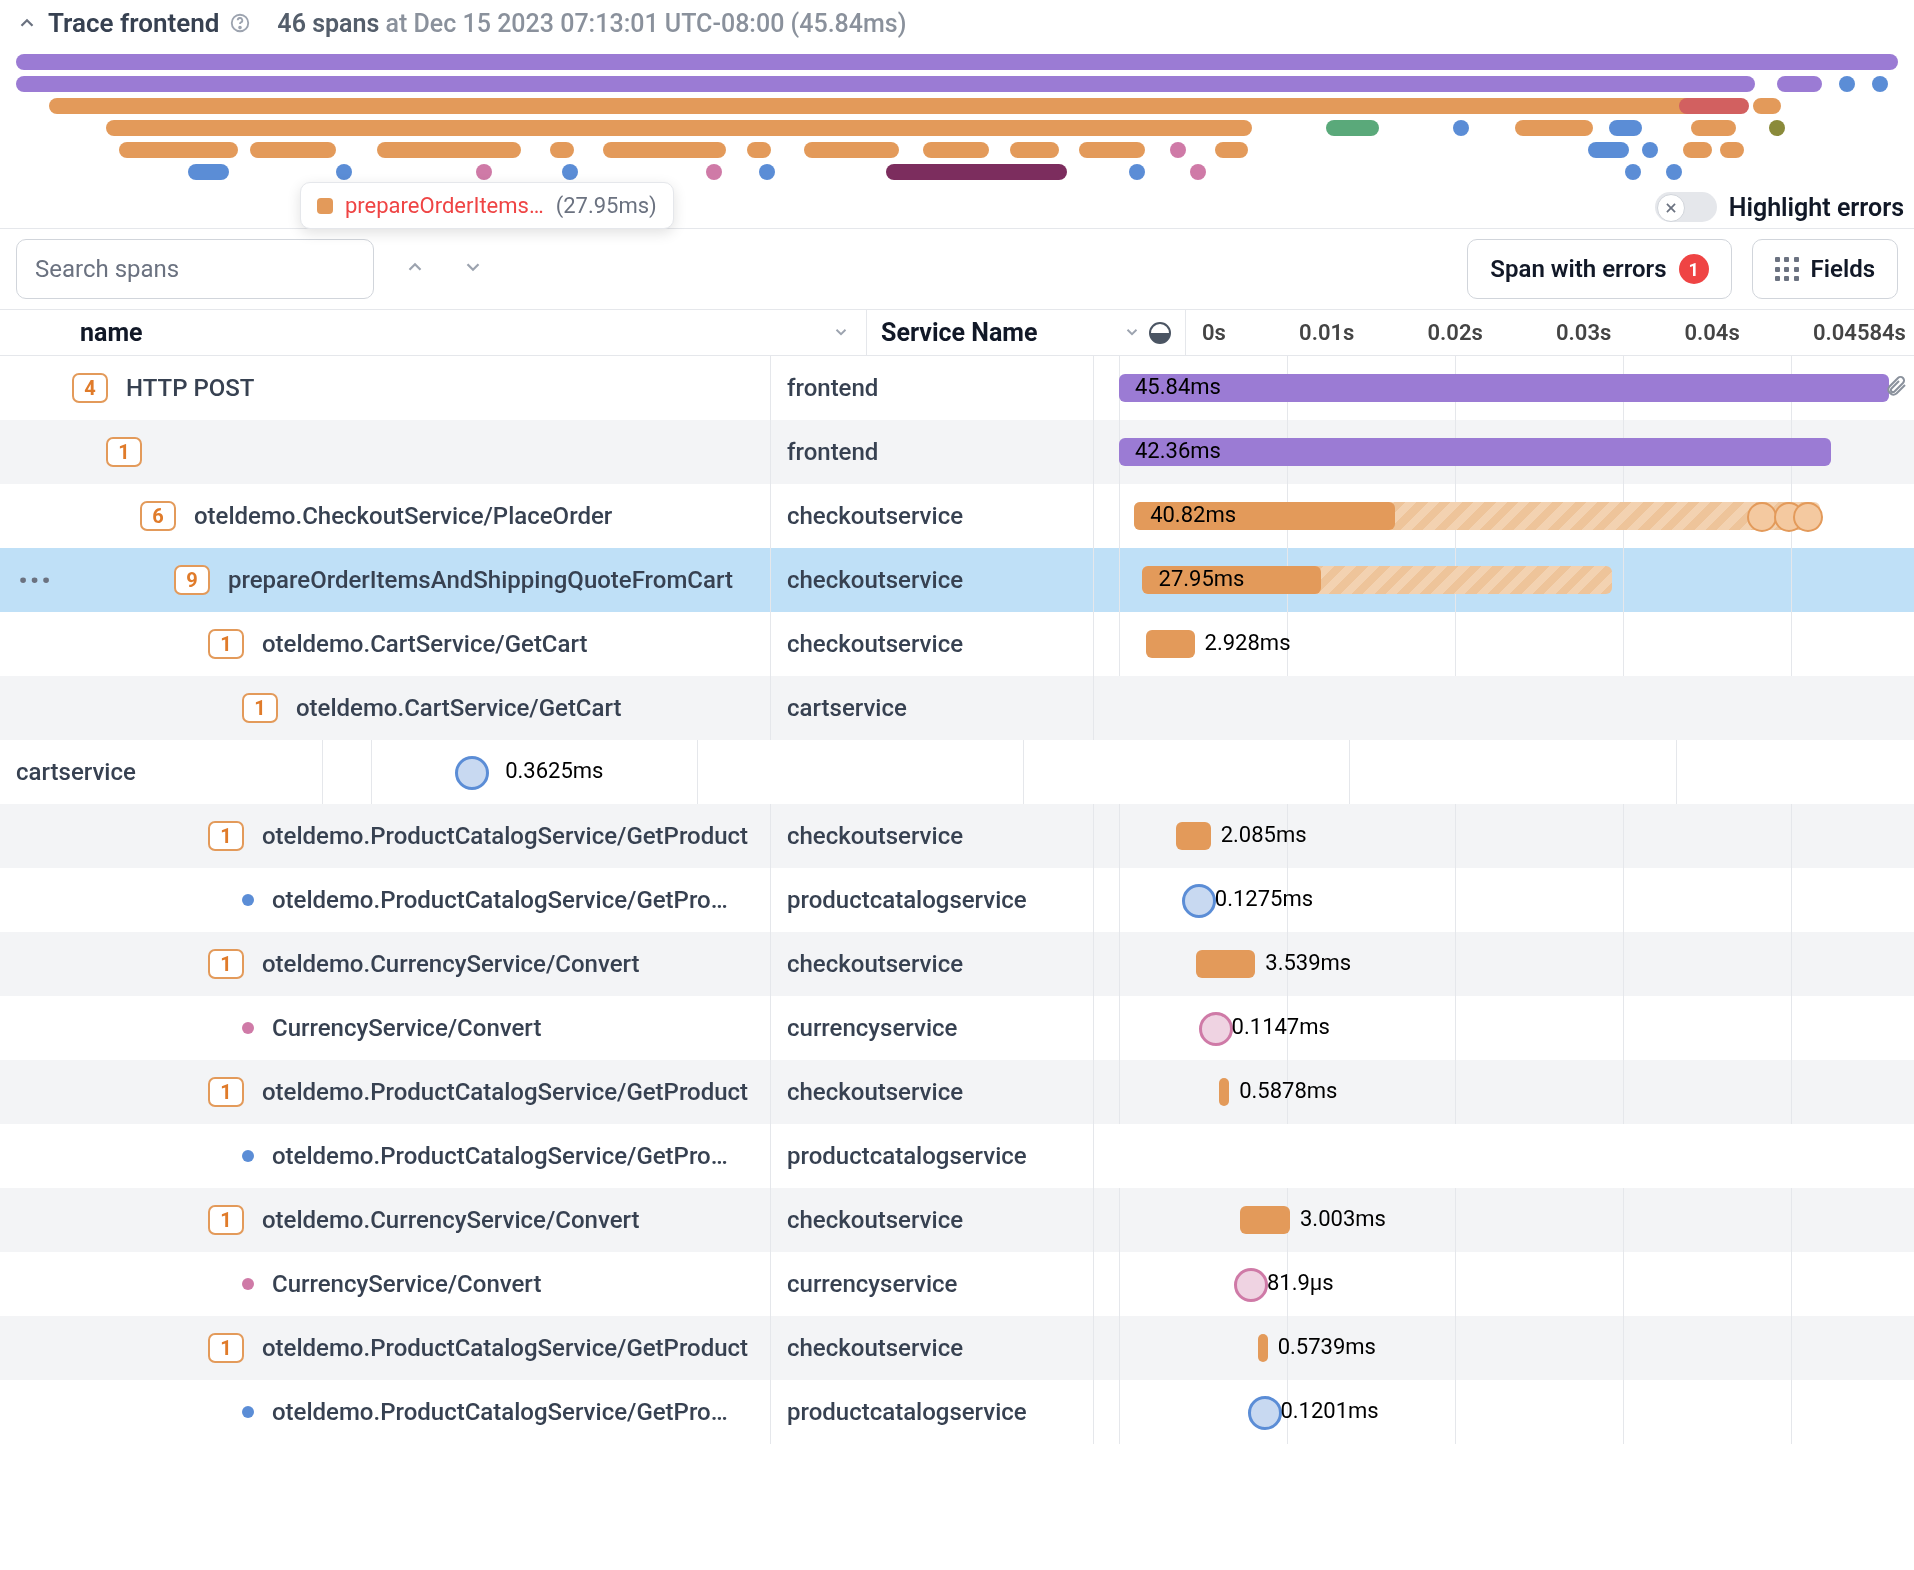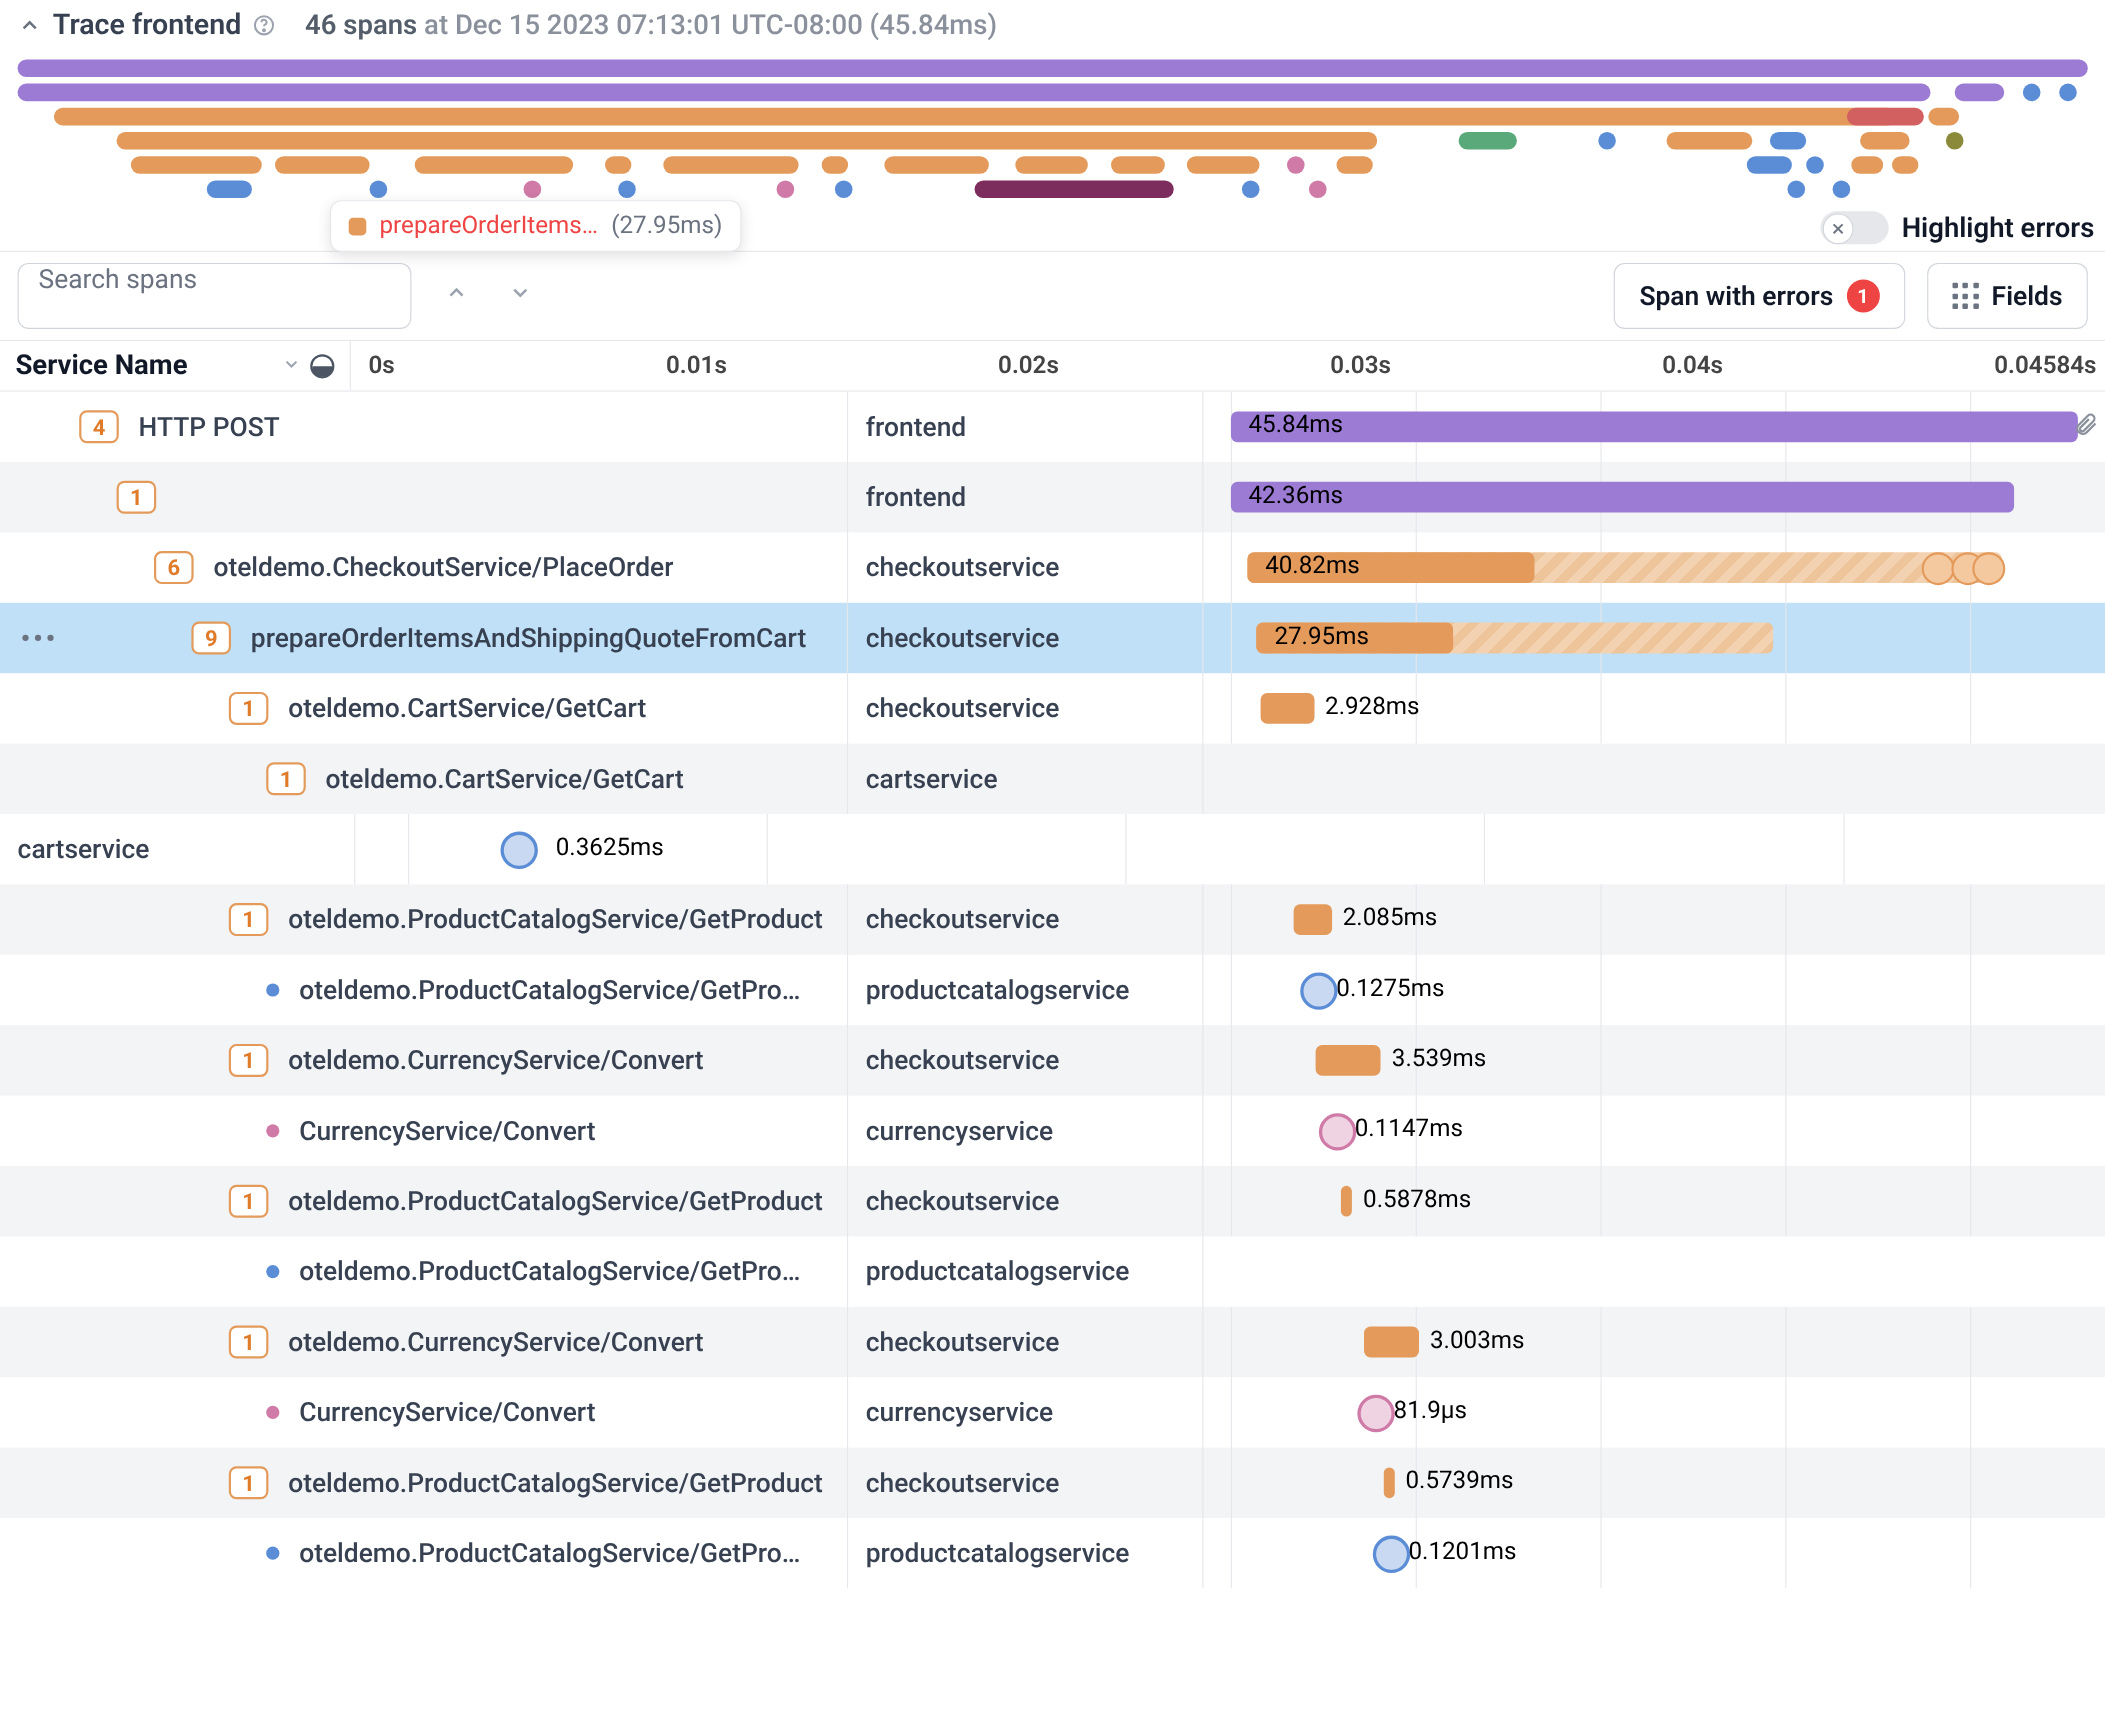--- a/index.html
+++ b/index.html
@@ -36,21 +36,21 @@
   .tooltip .sw{width:16px;height:16px;border-radius:4px;background:var(--orange)}
   .tooltip .lbl{color:#ef4444}
   .tooltip .dur{color:#6b7280}
 
   .err-toggle-row{display:flex;justify-content:flex-end;align-items:center;padding:2px 10px 6px 10px;gap:12px}
   .toggle{width:62px;height:30px;border-radius:16px;background:#e5e7eb;position:relative}
   .toggle .knob{position:absolute;left:2px;top:2px;width:26px;height:26px;border-radius:50%;background:#fff;border:1px solid #d1d5db;display:flex;align-items:center;justify-content:center;color:#6b7280;font-size:14px}
   .err-toggle-row .lab{font-weight:600;font-size:25px}
 
   .controls{display:flex;align-items:center;gap:20px;padding:10px 16px;border-top:1px solid var(--grid)}
-  .search{flex:0 0 320px;height:58px;border:1px solid #d1d5db;border-radius:10px;display:flex;padding:0 18px;color:#6b7280;font-size:24px}
+  .search{flex:0 0 320px;height:58px;border:1px solid #d1d5db;border-radius:10px;display:flex;align-items:center;padding:0 18px;color:#6b7280;font-size:24px}
   .nav-arrows{display:flex;gap:16px;color:#9ca3af}
   .nav-arrows span{font-size:26px;padding:6px 10px}
   .spacer{flex:1}
   .btn{height:58px;border:1px solid #d1d5db;border-radius:10px;display:flex;align-items:center;gap:12px;padding:0 22px;font-size:24px;font-weight:600;color:#111827;background:#fff}
   .badge{background:#ef4444;color:#fff;border-radius:50%;width:30px;height:30px;display:inline-flex;align-items:center;justify-content:center;font-size:18px;font-weight:700}
   .fields-icon{display:inline-flex;gap:3px}
   .fields-icon i{width:5px;height:5px;background:#6b7280;border-radius:1px}
   .fields-icon{flex-wrap:wrap;width:24px;height:24px;align-content:space-between;justify-content:space-between}
 
   .grid-head{display:flex;align-items:stretch;border-top:1px solid var(--grid);border-bottom:1px solid var(--grid)}
@@ -208,20 +208,26 @@
         <i></i>
         <i></i>
         <i></i>
         <i></i>
       </span>
     <span>Fields</span>
   </div>
 </div>
 
 <div class="grid-head">
+  <div class="col-name">
+    <span>name</span>
+    <span><svg width="18" height="18" viewBox="0 0 24 24" fill="none" stroke="#9ca3af" stroke-width="2.5">
+          <polyline points="6 9 12 15 18 9"></polyline>
+        </svg></span>
+  </div>
   <div class="col-svc">
     <span>Service Name</span>
     <span class="svc-right">
       <span><svg width="18" height="18" viewBox="0 0 24 24" fill="none" stroke="#9ca3af" stroke-width="2.5">
             <polyline points="6 9 12 15 18 9"></polyline>
           </svg></span>
       <span style="display:inline-block;width:18px;height:18px;border-radius:50%;background:linear-gradient(180deg,#fff 48%,#4b5563 52%);border:2px solid #4b5563"></span>
     </span>
   </div>
   <div class="col-time">

